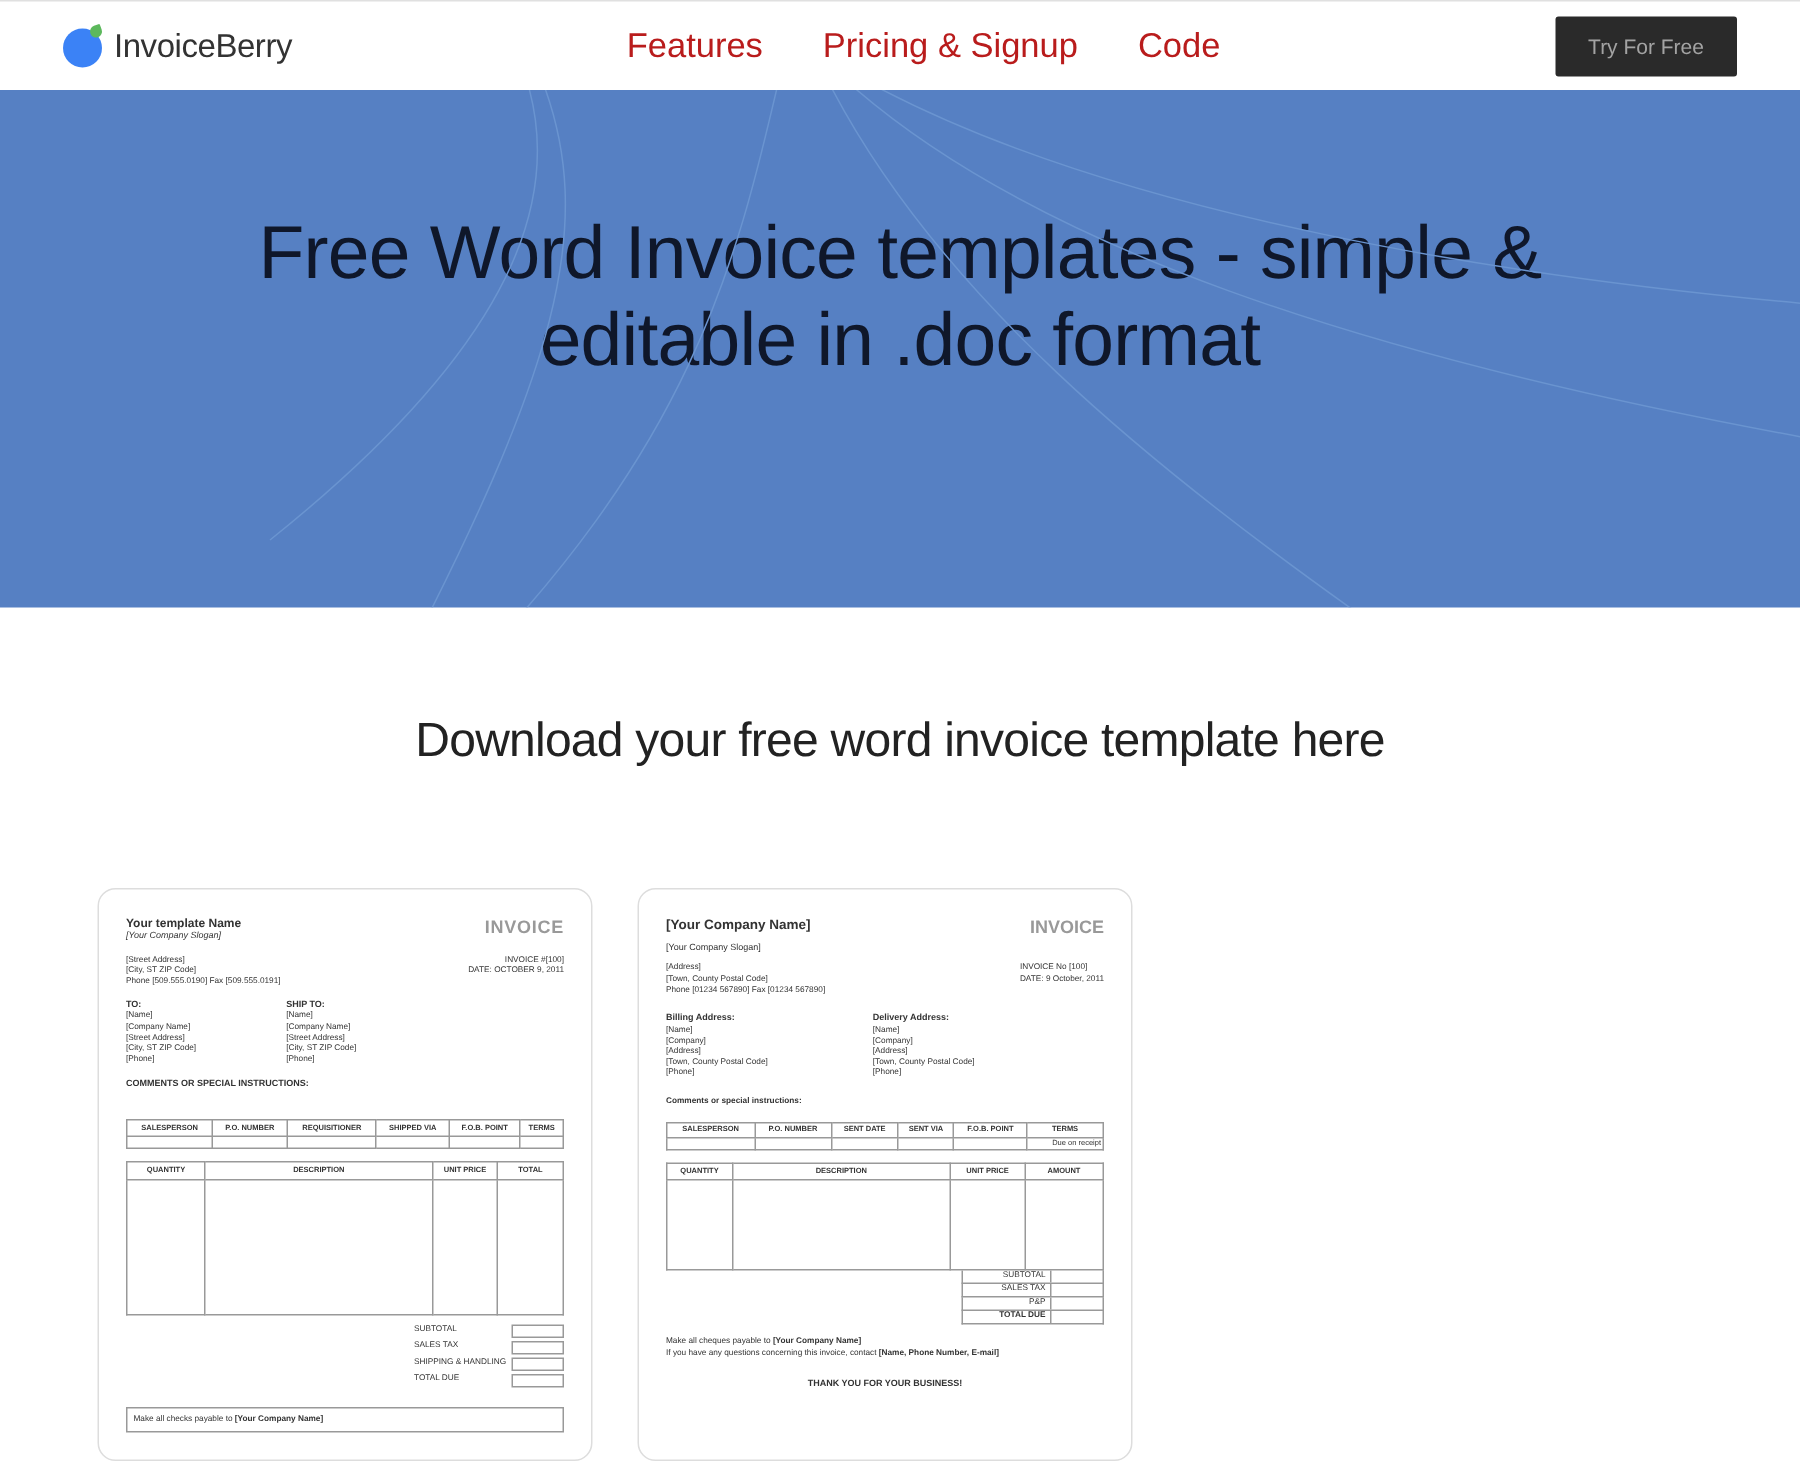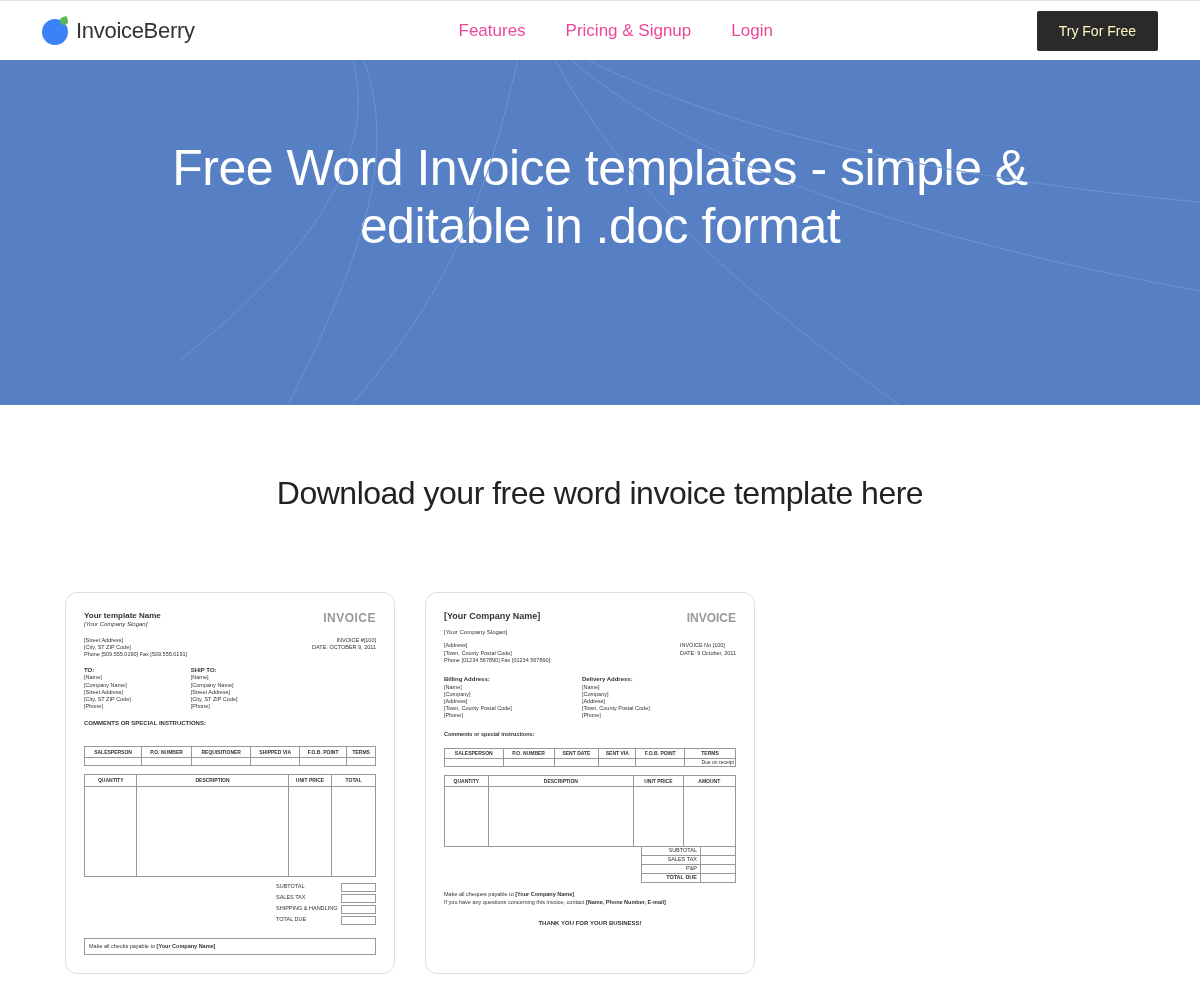--- a/index.html
+++ b/index.html
@@ -5,24 +5,24 @@
     * { margin: 0; padding: 0; box-sizing: border-box; }
     body { font-family: -apple-system, BlinkMacSystemFont, "Segoe UI", Arial, sans-serif; background: #fff; color: #333; }
     
     .header { background: #fff; border-top: 1px solid #e0e0e0; display: flex; align-items: center; justify-content: space-between; padding: 12px 42px; height: 60px; }
     .logo { display: flex; align-items: center; gap: 6px; }
     .logo-icon { width: 28px; height: 28px; position: relative; }
     .logo-circle { width: 26px; height: 26px; background: #3b82f6; border-radius: 50%; position: absolute; top: 2px; left: 0; }
     .logo-leaf { width: 8px; height: 8px; background: #5cb85c; border-radius: 50% 10% 50% 50%; position: absolute; top: 0; right: 2px; transform: rotate(-20deg); }
     .logo-text { font-size: 22px; font-weight: 500; color: #333; letter-spacing: -0.3px; }
     .nav { display: flex; gap: 40px; }
-    .nav a { color: #ec4899; text-decoration: none; font-size: 17px; }
-    .try-btn { background: #2a2a2a; color: #fef9c3; border: none; padding: 12px 22px; font-size: 14px; cursor: pointer; border-radius: 2px; }
-    
-    .hero { background: #5680c3; color: #ffffff; text-align: center; padding: 80px 60px 60px; position: relative; overflow: hidden; min-height: 345px; }
+    .nav a { color: #b91c1c; text-decoration: none; font-size: 23px; }
+    .try-btn { background: #2a2a2a; color: #a3a3a3; border: none; padding: 12px 22px; font-size: 14px; cursor: pointer; border-radius: 2px; }
+    
+    .hero { background: #5680c3; color: #0f172a; text-align: center; padding: 80px 60px 60px; position: relative; overflow: hidden; min-height: 345px; }
     .hero h1 { font-size: 50px; font-weight: 500; line-height: 1.15; margin-bottom: 60px; max-width: 1020px; margin-left: auto; margin-right: auto; letter-spacing: -0.5px; }
     .hero p { font-size: 18px; font-weight: 300; line-height: 1.5; max-width: 620px; margin: 0 auto; }
     .hero-lines { position: absolute; inset: 0; pointer-events: none; }
     
     .section-title { text-align: center; font-size: 32px; font-weight: 500; margin: 70px 0 80px; color: #222; letter-spacing: -0.5px; }
     
     .templates { display: flex; gap: 30px; padding: 0 65px 20px; }
     .template-card { border: 1px solid #ddd; border-radius: 12px; padding: 18px; width: 330px; background: #fff; overflow: hidden; }
     .tpl-inner { font-size: 6px; line-height: 1.3; color: #333; }
     
@@ -77,21 +77,21 @@
   <div class="logo">
     <div class="logo-icon">
       <div class="logo-circle"></div>
       <div class="logo-leaf"></div>
     </div>
     <span class="logo-text">InvoiceBerry</span>
   </div>
   <nav class="nav">
     <a href="#">Features</a>
     <a href="#">Pricing &amp; Signup</a>
-    <a href="#">Login</a>
+    <a href="#">Code</a>
   </nav>
   <button class="try-btn">Try For Free</button>
 </header>
 
 <section class="hero">
   <svg class="hero-lines" viewBox="0 0 1200 345" preserveAspectRatio="none">
     <g stroke="#6a94d0" stroke-width="1" fill="none">
       <path d="M 350 -10 C 380 80 330 180 180 300"></path>
       <path d="M 360 -10 C 400 90 370 190 260 400"></path>
       <path d="M 520 -10 C 490 120 460 240 300 400"></path>

